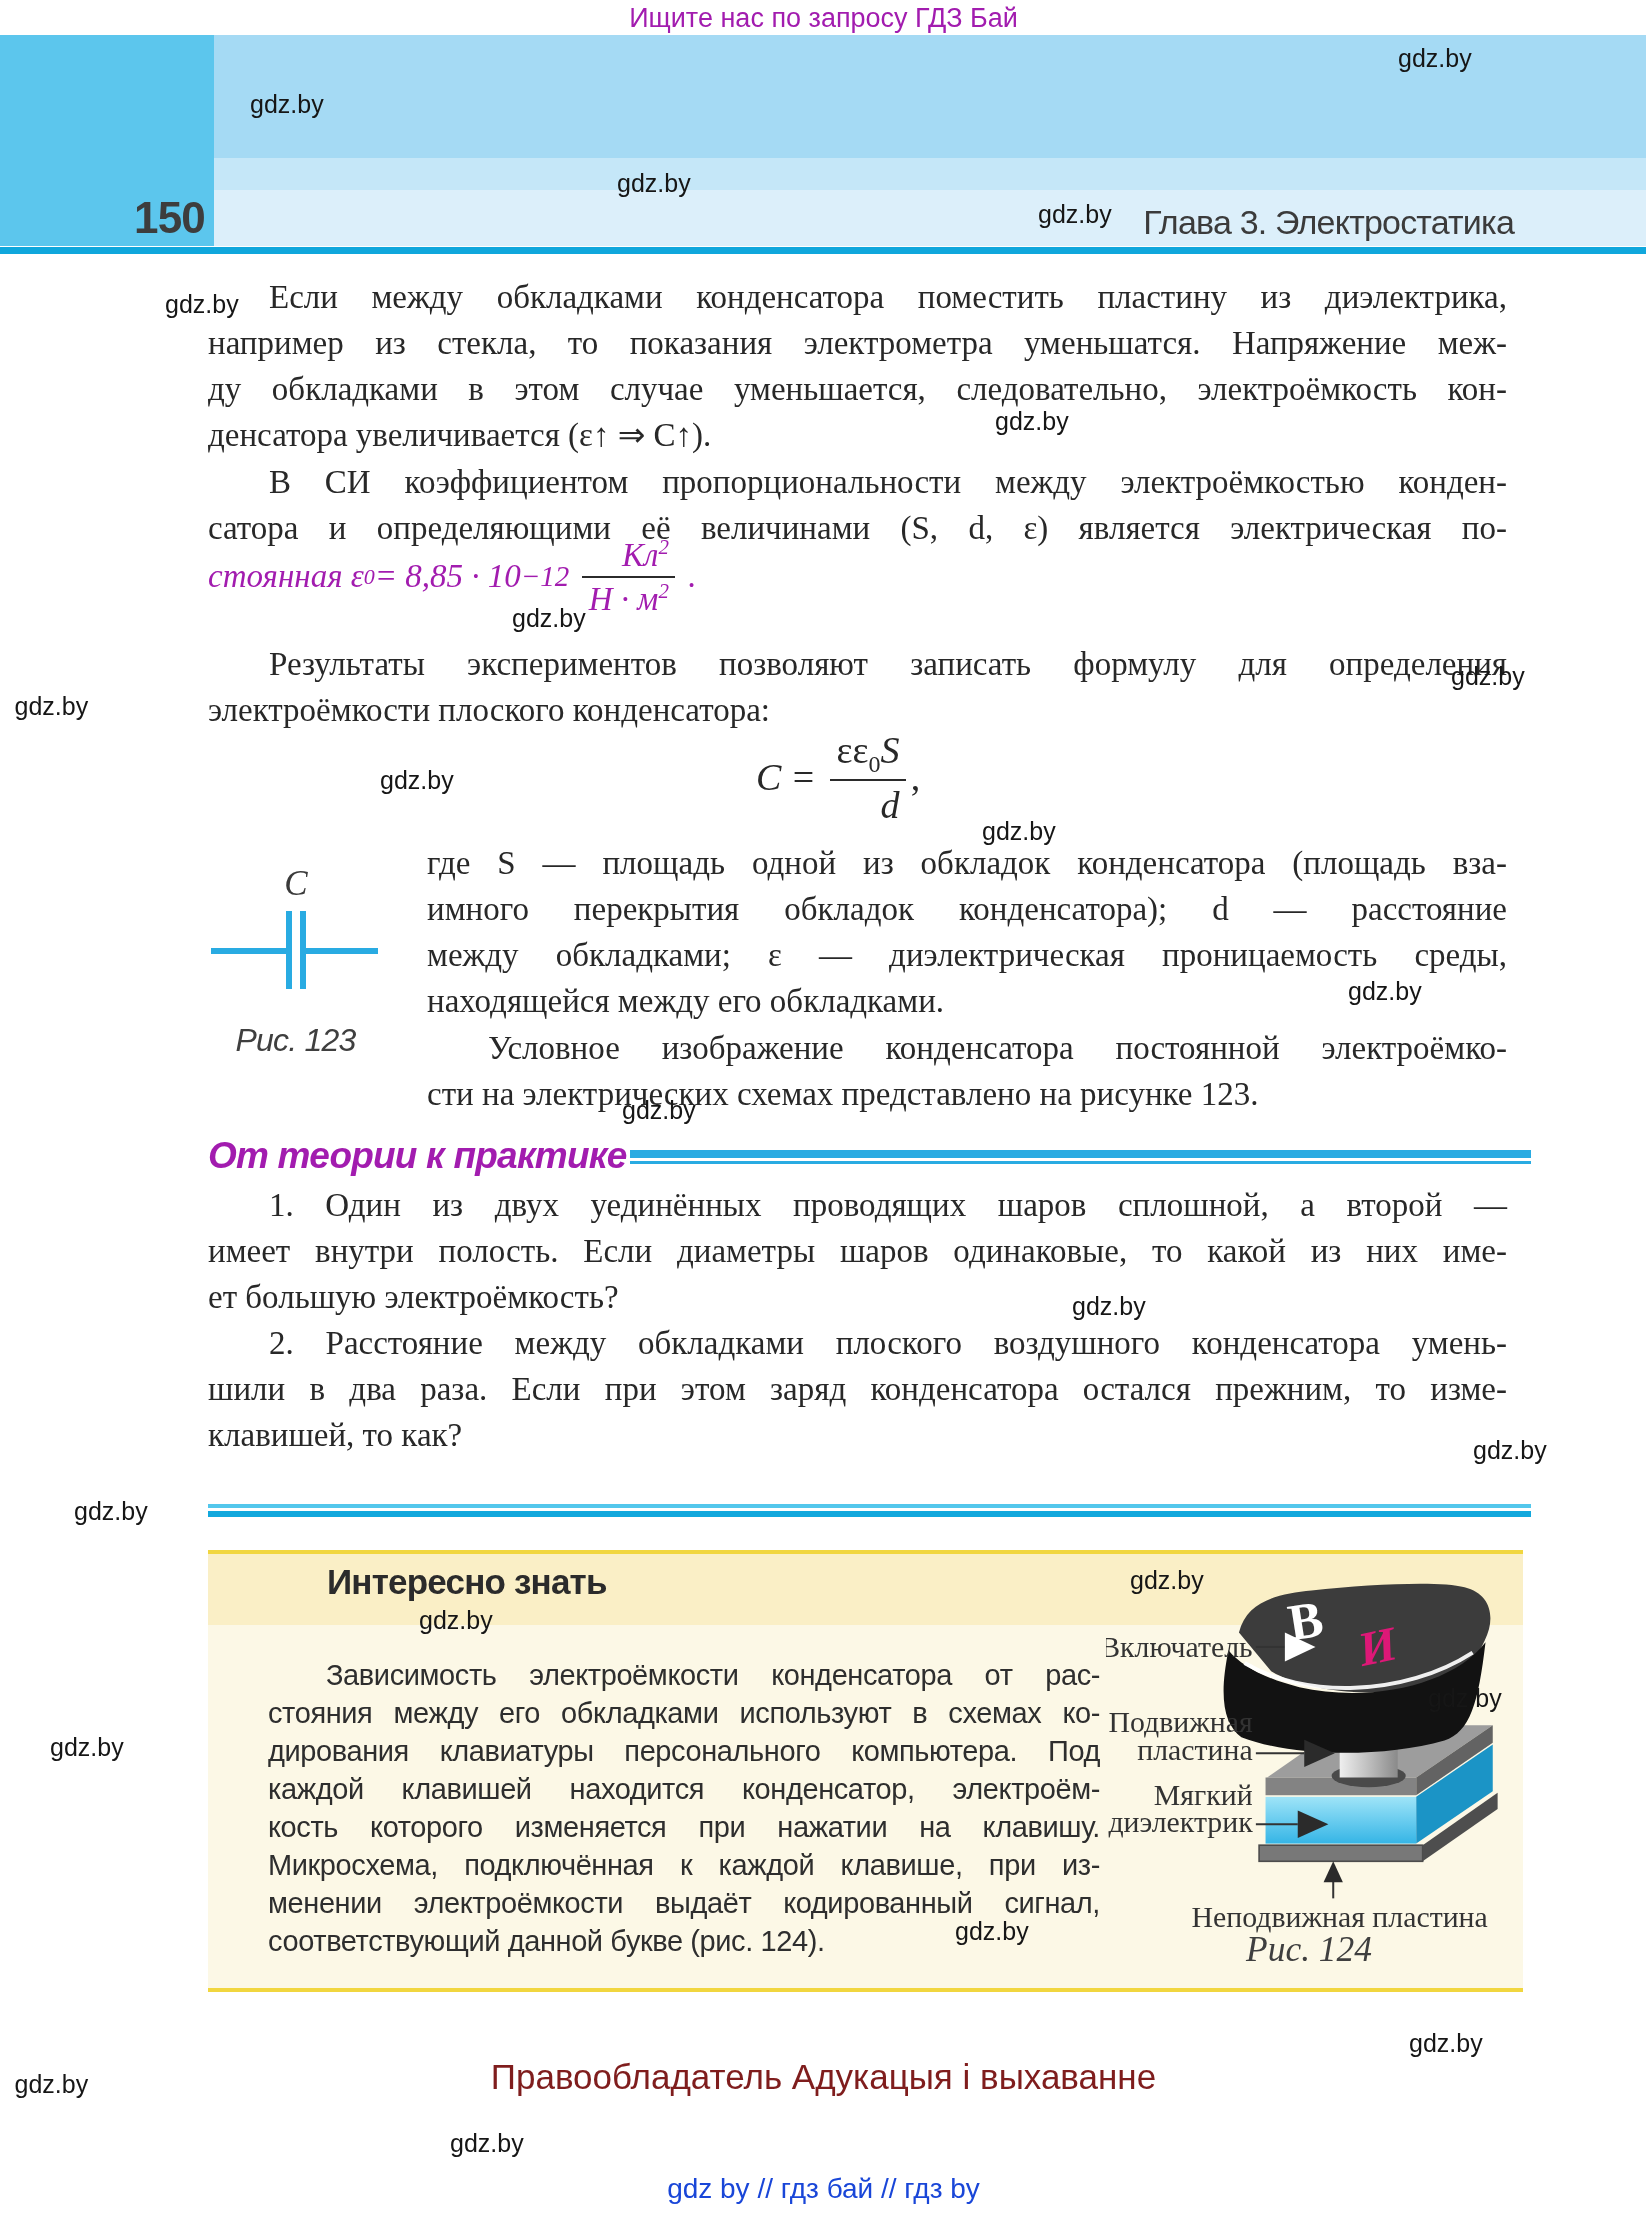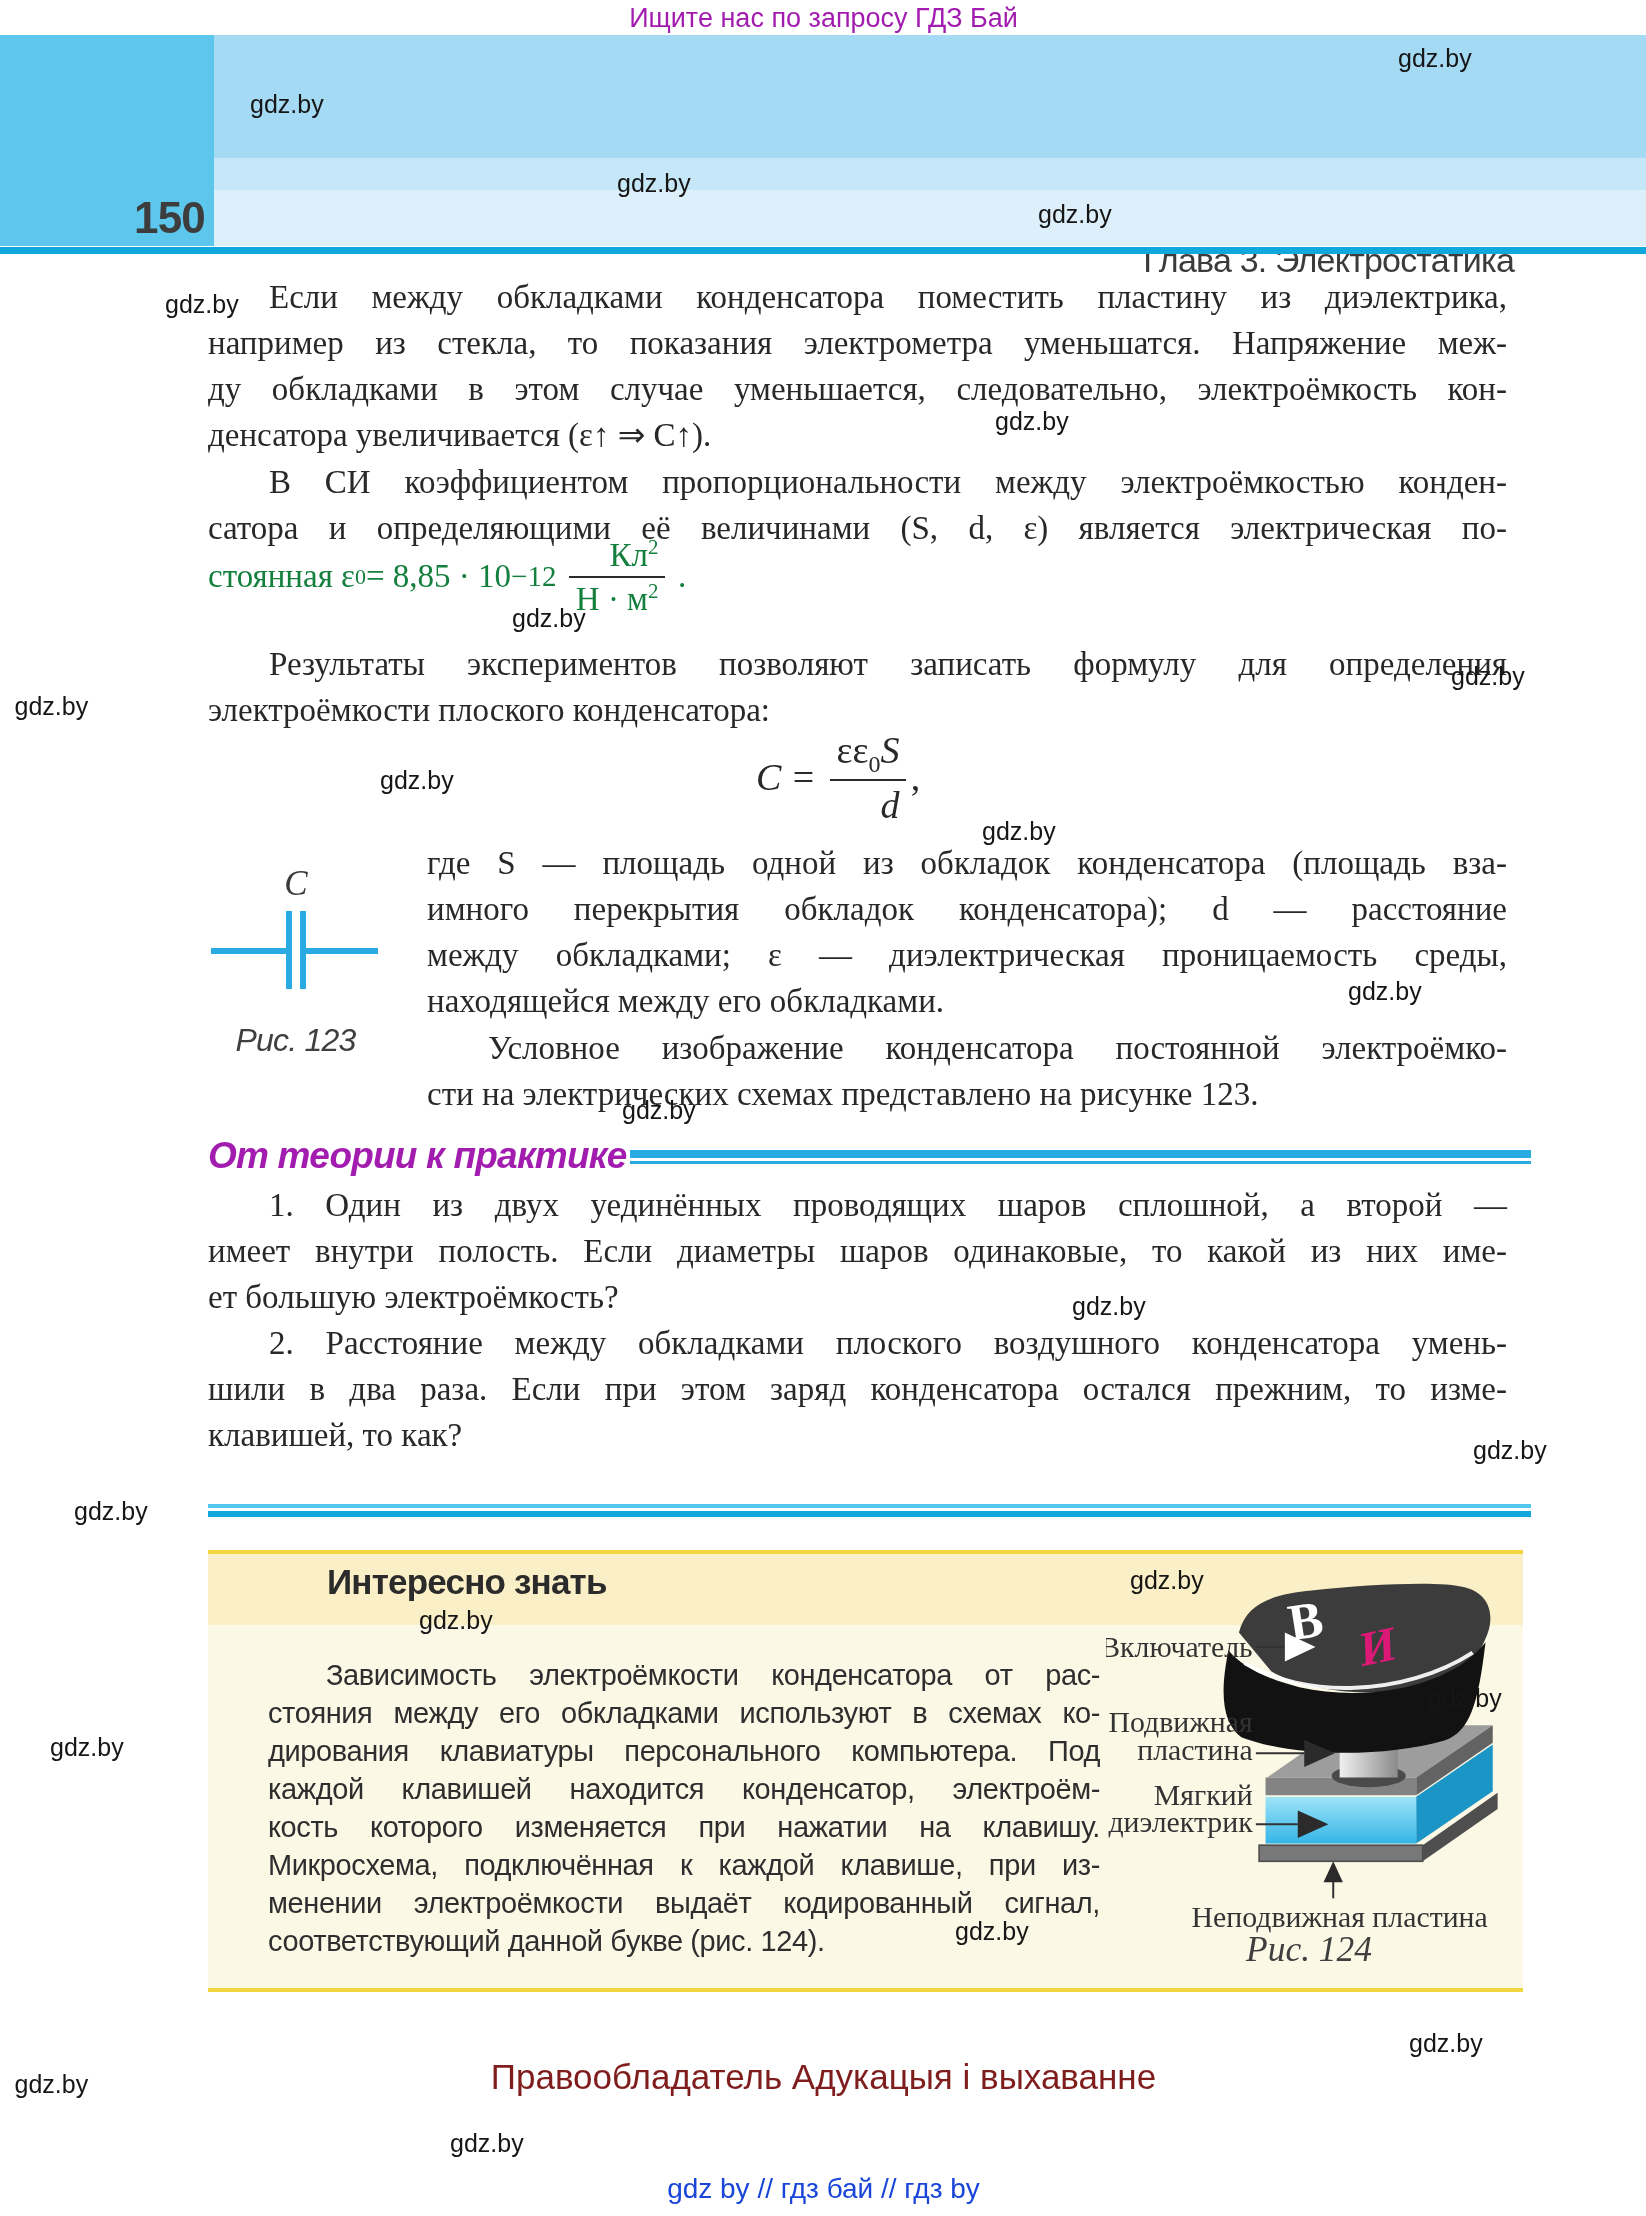--- a/index.html
+++ b/index.html
@@ -15,30 +15,30 @@
   .hdr{position:absolute;top:35px;left:0;width:1647px;height:211px;}
   .hdr .strip{position:absolute;left:0;top:0;width:214px;height:211px;background:#5cc6ed;}
   .hdr .b1{position:absolute;left:214px;top:0;right:0;height:123px;background:#a5daf4;}
   .hdr .b2{position:absolute;left:214px;top:123px;right:0;height:32px;background:#c5e7f8;}
   .hdr .b3{position:absolute;left:214px;top:155px;right:0;height:56px;background:#dcef fa;}
   .hdr .b3{background:#dceffa;}
   .pageno{position:absolute;left:0;top:155px;width:205px;text-align:right;
           font-family:"Liberation Sans",sans-serif;font-weight:bold;font-size:44px;
           color:#3d3d3d;line-height:56px;letter-spacing:-0.8px;}
   .chapter{position:absolute;right:133px;top:163px;font-family:"Liberation Sans",sans-serif;
-           font-size:34px;color:#3b3b3b;letter-spacing:-0.8px;line-height:48px;margin-top:38px;}
+           font-size:34px;color:#3b3b3b;letter-spacing:-0.8px;line-height:48px;}
   .hrule{position:absolute;top:247px;left:0;width:1647px;height:7.3px;background:#10a7dc;}
   
   .blk{position:absolute;}
   .line{height:46px;line-height:46px;font-size:33px;color:#282828;white-space:nowrap;}
   .jl{white-space:normal;text-align:justify;text-align-last:justify;}
   .ind{text-indent:61px;}
   
   .f1row{position:absolute;left:208px;top:535px;display:flex;align-items:center;
-         font-size:33px;color:#15803d;}
+         font-size:33px;color:#a21caf;font-style:italic;}
   .f1row sup{font-size:29px;}
   .f1row sub{font-size:22px;}
   .frac{display:inline-block;text-align:right;margin:0 13px;}
   .frac .fn{display:block;padding:0 6.4px 1.6px 6.4px;border-bottom:2.4px solid #2b2b2b;}
   .frac .fd{display:block;padding:1.6px 6.4px 0 6.4px;}
   .frac sup{font-size:21px;}
   
   .f2row{position:absolute;left:756px;top:728px;display:flex;align-items:center;
          font-size:38px;color:#282828;}
   .f2row .it{font-style:italic;}

